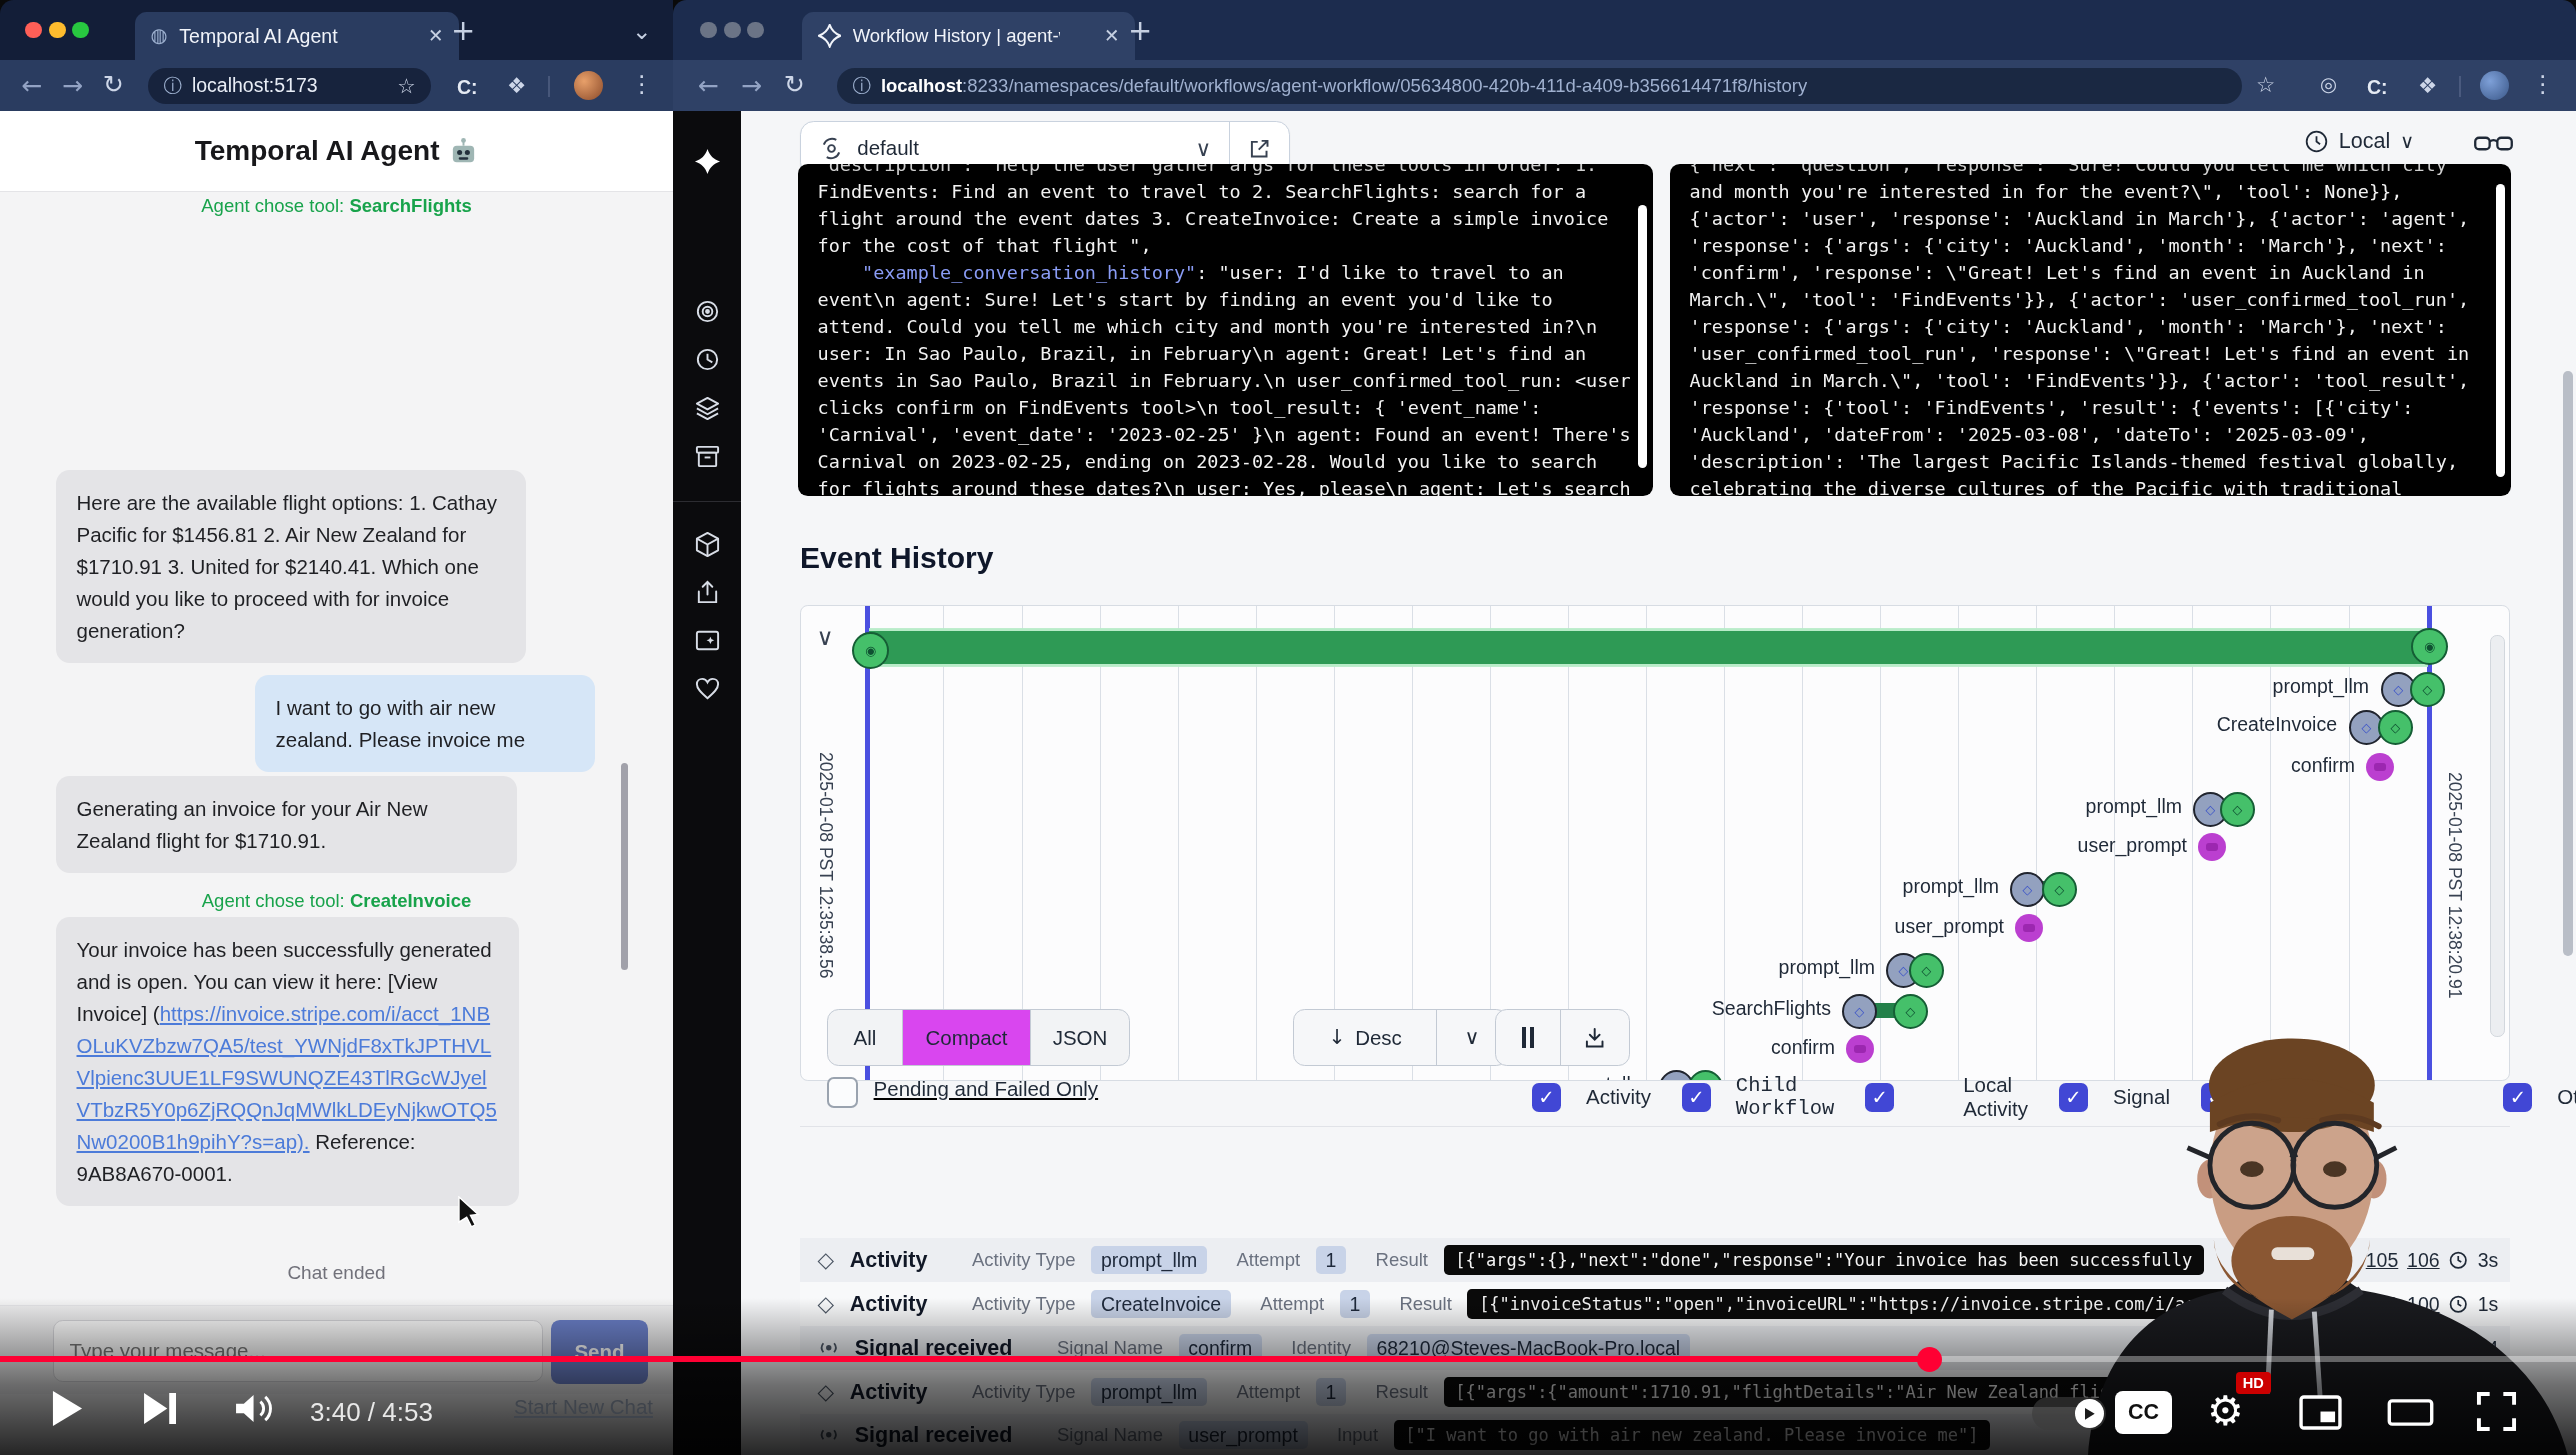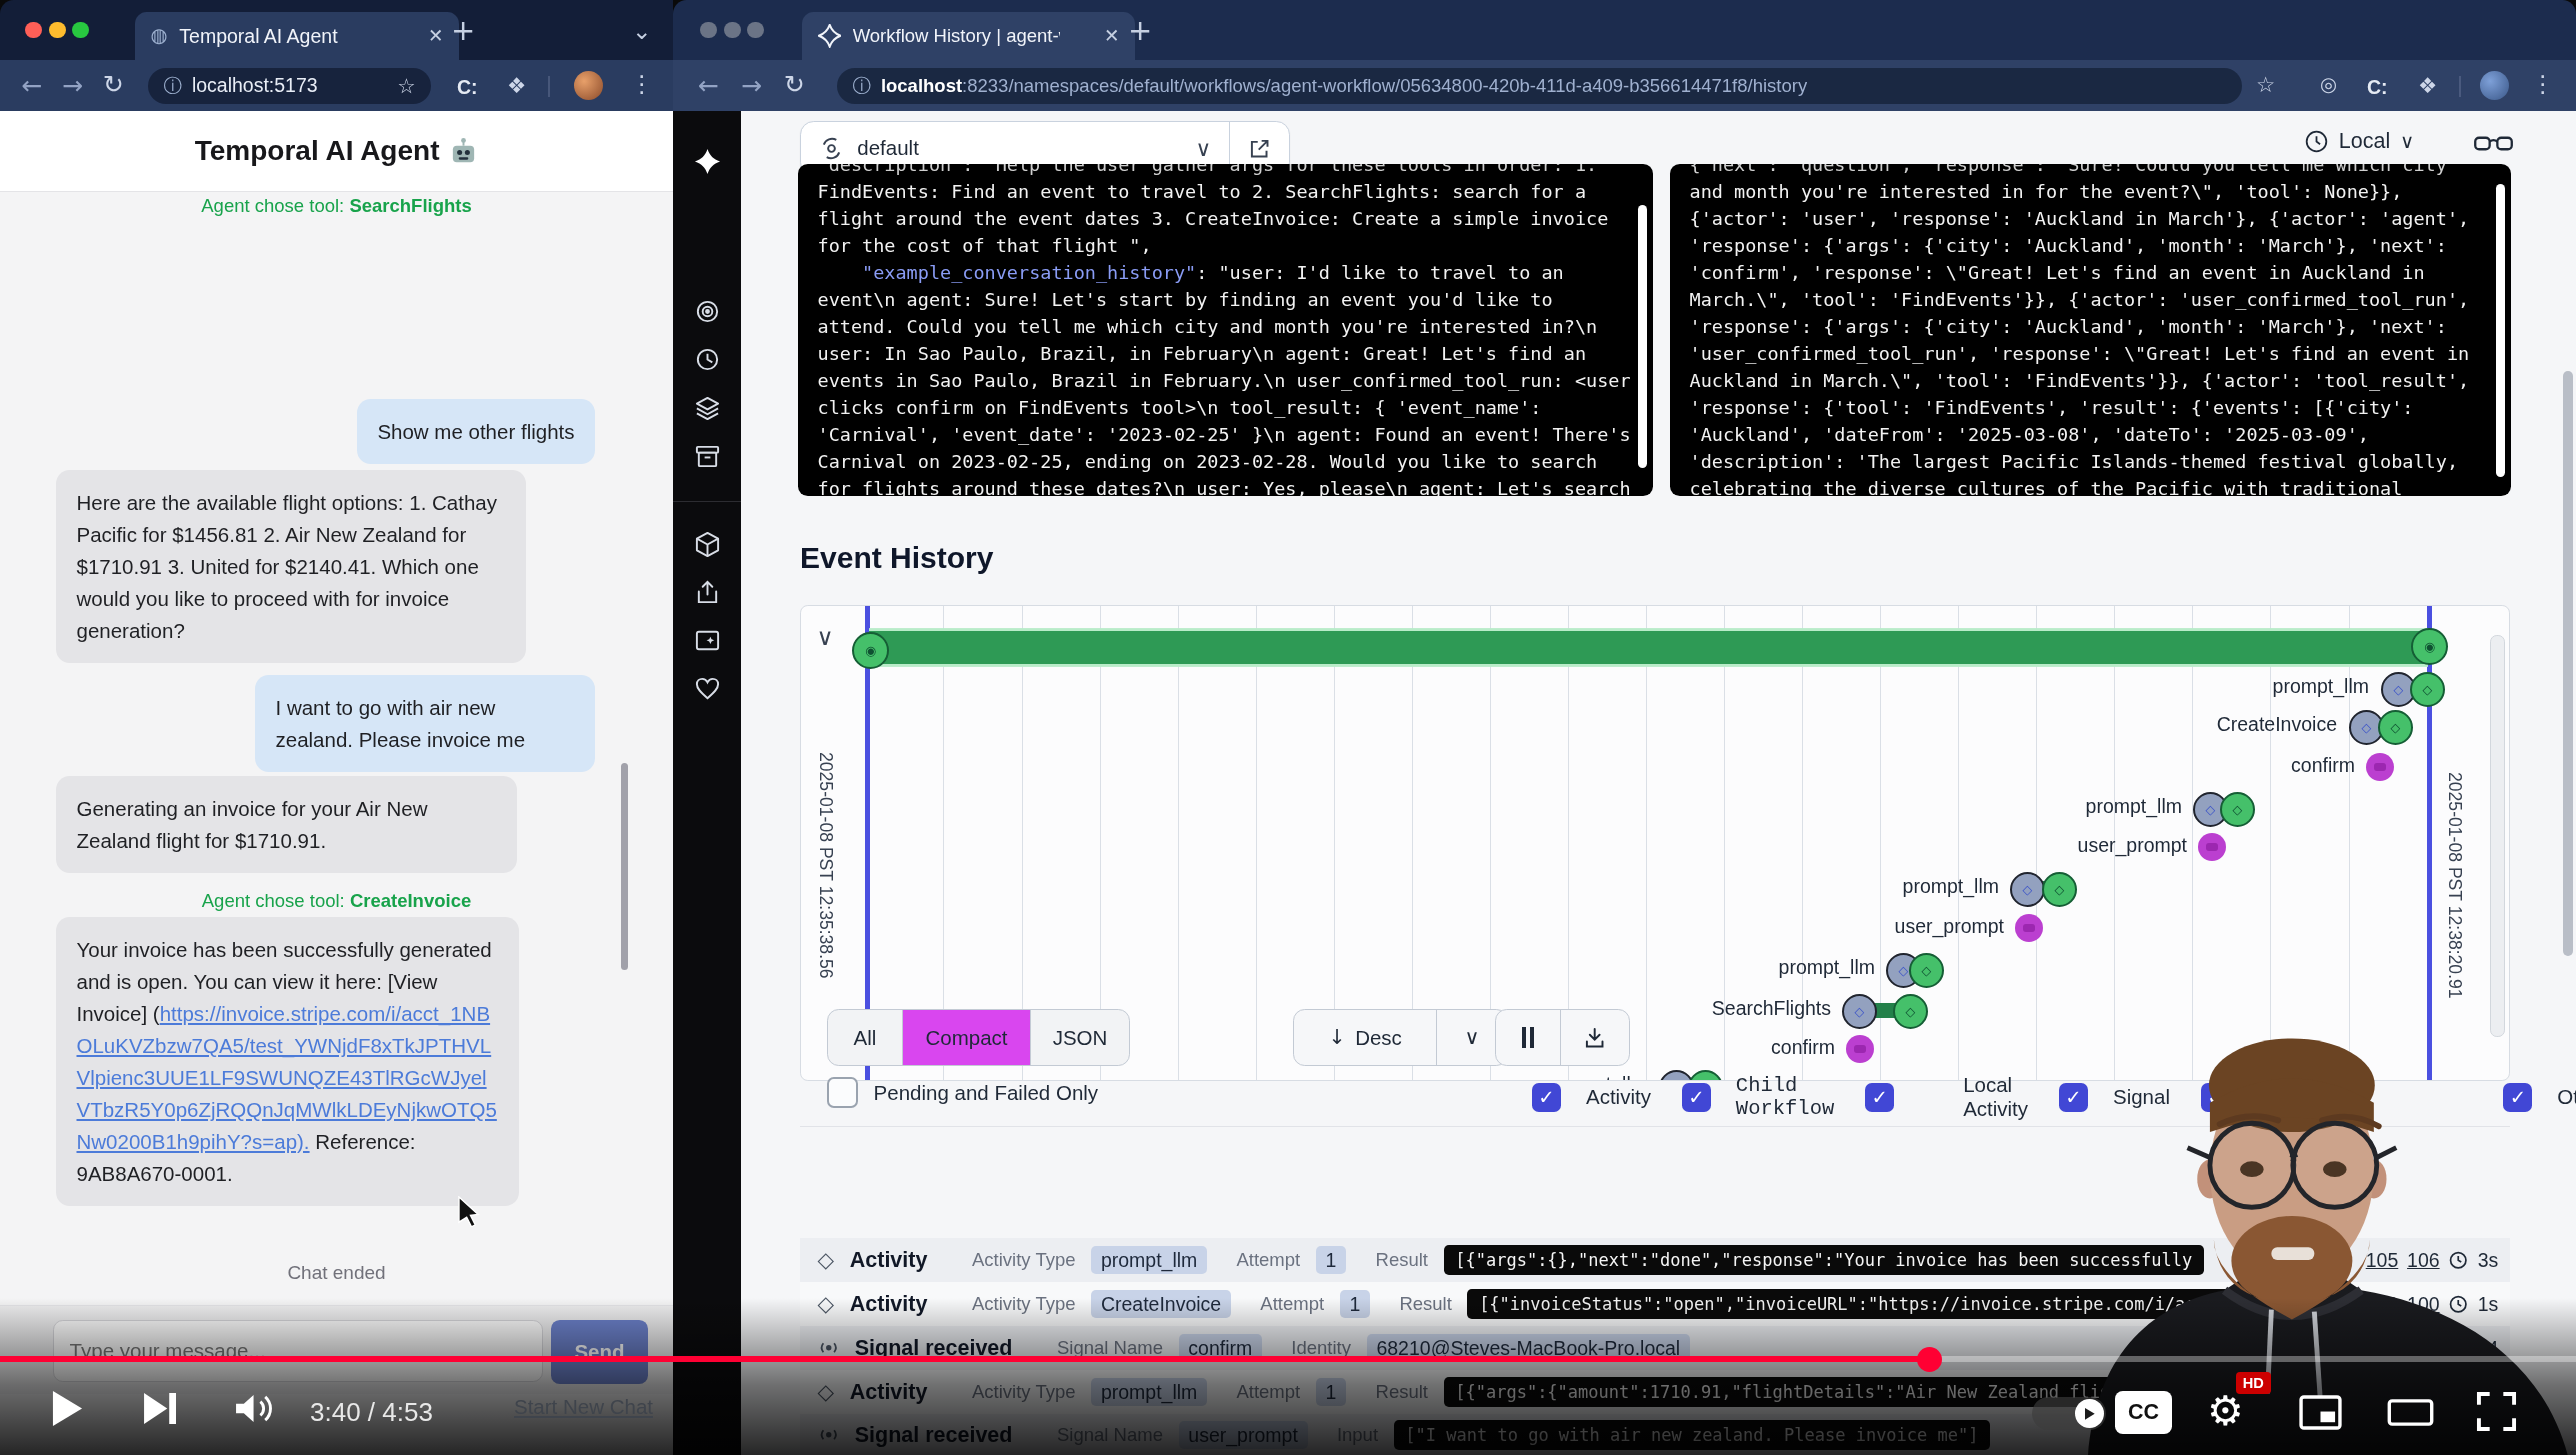--- a/index.html
+++ b/index.html
@@ -98,23 +98,20 @@
           <circle cx="19" cy="16" r="2.6" fill="#24313c"></circle>
           <rect x="10" y="21" width="10" height="2.5" rx="1.2" fill="#24313c"></rect>
         </svg>
       </div>
 
       <div class="toollabel" style="top:84px;">
         <span>Agent chose tool: </span><b>SearchFlights</b>
       </div>
 
 
-      <div class="bubble bub-blue" style="right:78px;top:288px;">
-        <span>Show me other flights</span>
-      </div>
 
       <div class="bubble bub-grey" style="left:56px;top:359px;width:429px;">
         <span>Here are the available flight options: 1. Cathay Pacific for $1456.81 2. Air New Zealand for $1710.91 3. United for $2140.41. Which one would you like to proceed with for invoice generation?</span>
       </div>
 
       <div class="bubble bub-blue" style="right:78px;top:564px;width:299px;">
         <span>I want to go with air new zealand. Please invoice me</span>
       </div>
 
       <div class="bubble bub-grey" style="left:56px;top:665px;width:420px;">
@@ -362,21 +359,21 @@
         <span style="display:inline-block;width:3.9px;height:21.5px;background:#1f2937;"></span>
       </div>
       <div style="width:68px;">
         <svg width="23.4" height="23.4" viewBox="0 0 24 24" fill="none" stroke="#1f2937" stroke-width="2" stroke-linecap="round">
           <path d="M12 3 v10 M7 9 l5 5 5-5"></path>
             <path d="M4 16 v5 h16 v-5"></path>
         </svg>
       </div>
     </div>
 
-    <div class="abs" style="left:154px;top:1077px;display:flex;align-items:center;gap:15.6px;">
+    <div class="abs" style="left:154px;top:1077px;display:flex;gap:15.6px;text-decoration:underline;">
       <span class="chk-empty"></span>
       <span style="font-size:20.5px;color:#1f2937;">Pending and Failed Only</span>
     </div>
     <div class="abs" style="left:859px;top:1073px;width:946px;display:flex;align-items:center;gap:25px;">
       <span class="chk">✓</span>
         <span style="font-size:20.5px;color:#1f2937;margin-right:5.9px;">Activity</span>
       <span class="chk">✓</span>
         <span style="font-size:20.5px;color:#1f2937;margin-right:5.9px;font-family:Liberation Mono, monospace;">Child Workflow</span>
       <span class="chk">✓</span>
         <span style="font-size:20.5px;color:#1f2937;margin-right:5.9px;margin-left:44px;">Local Activity</span>

